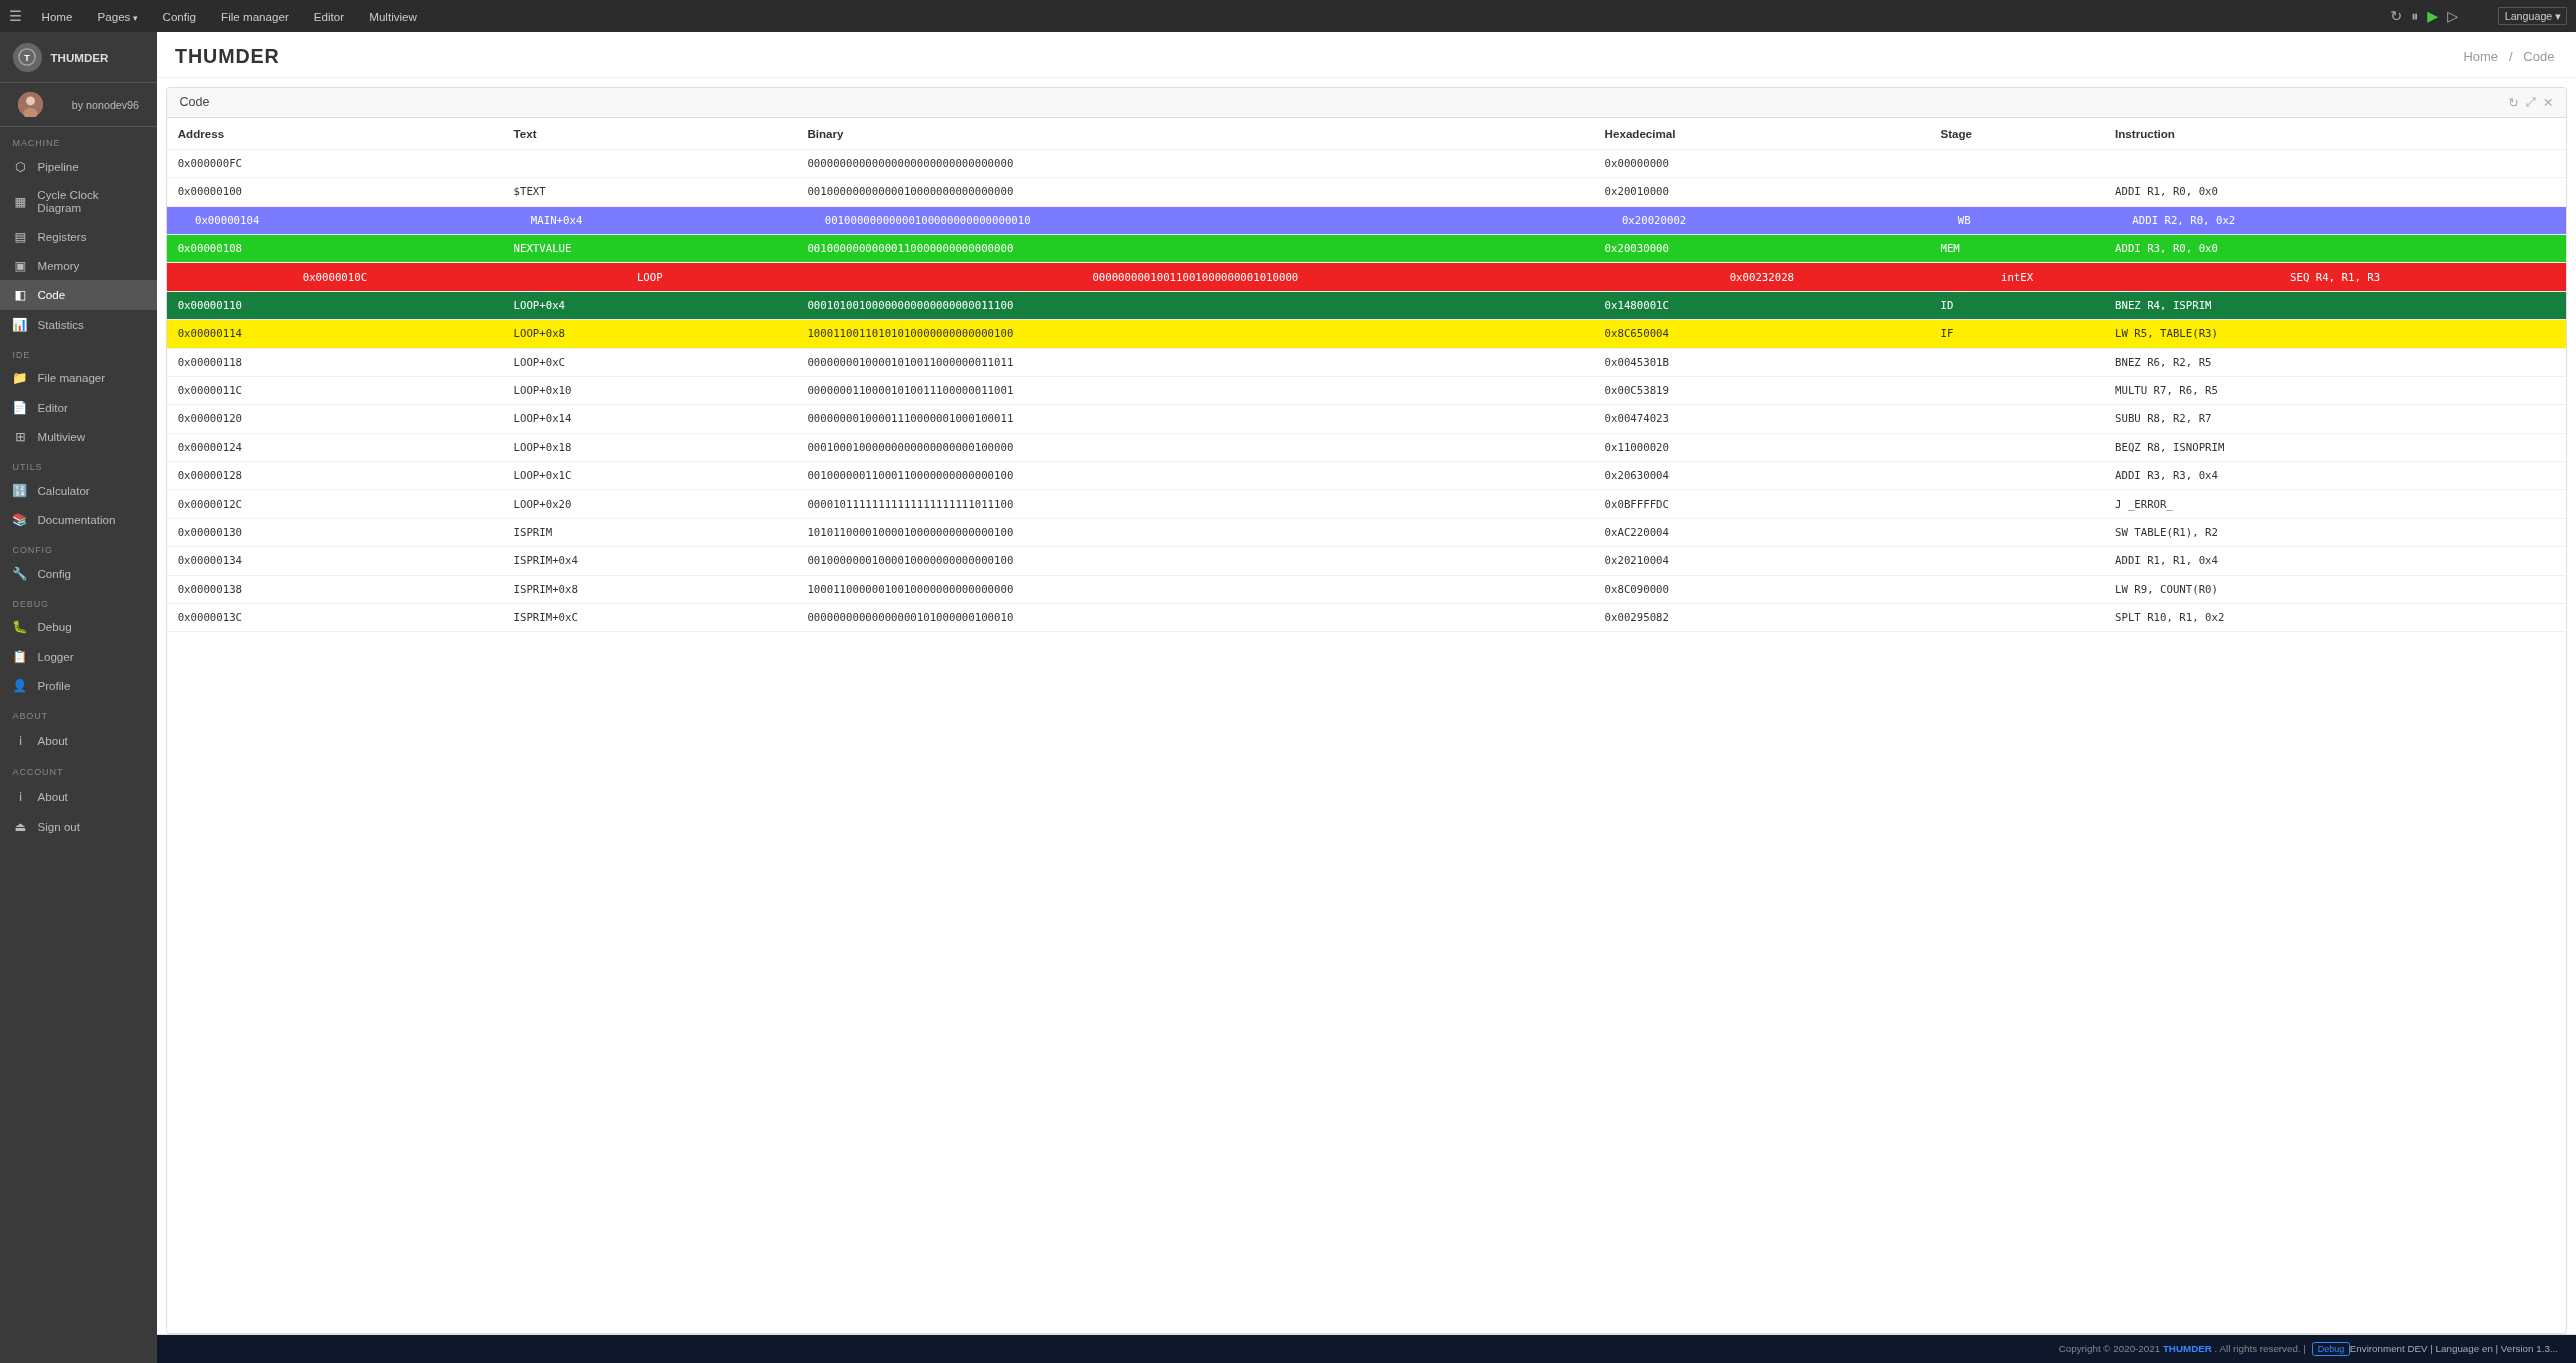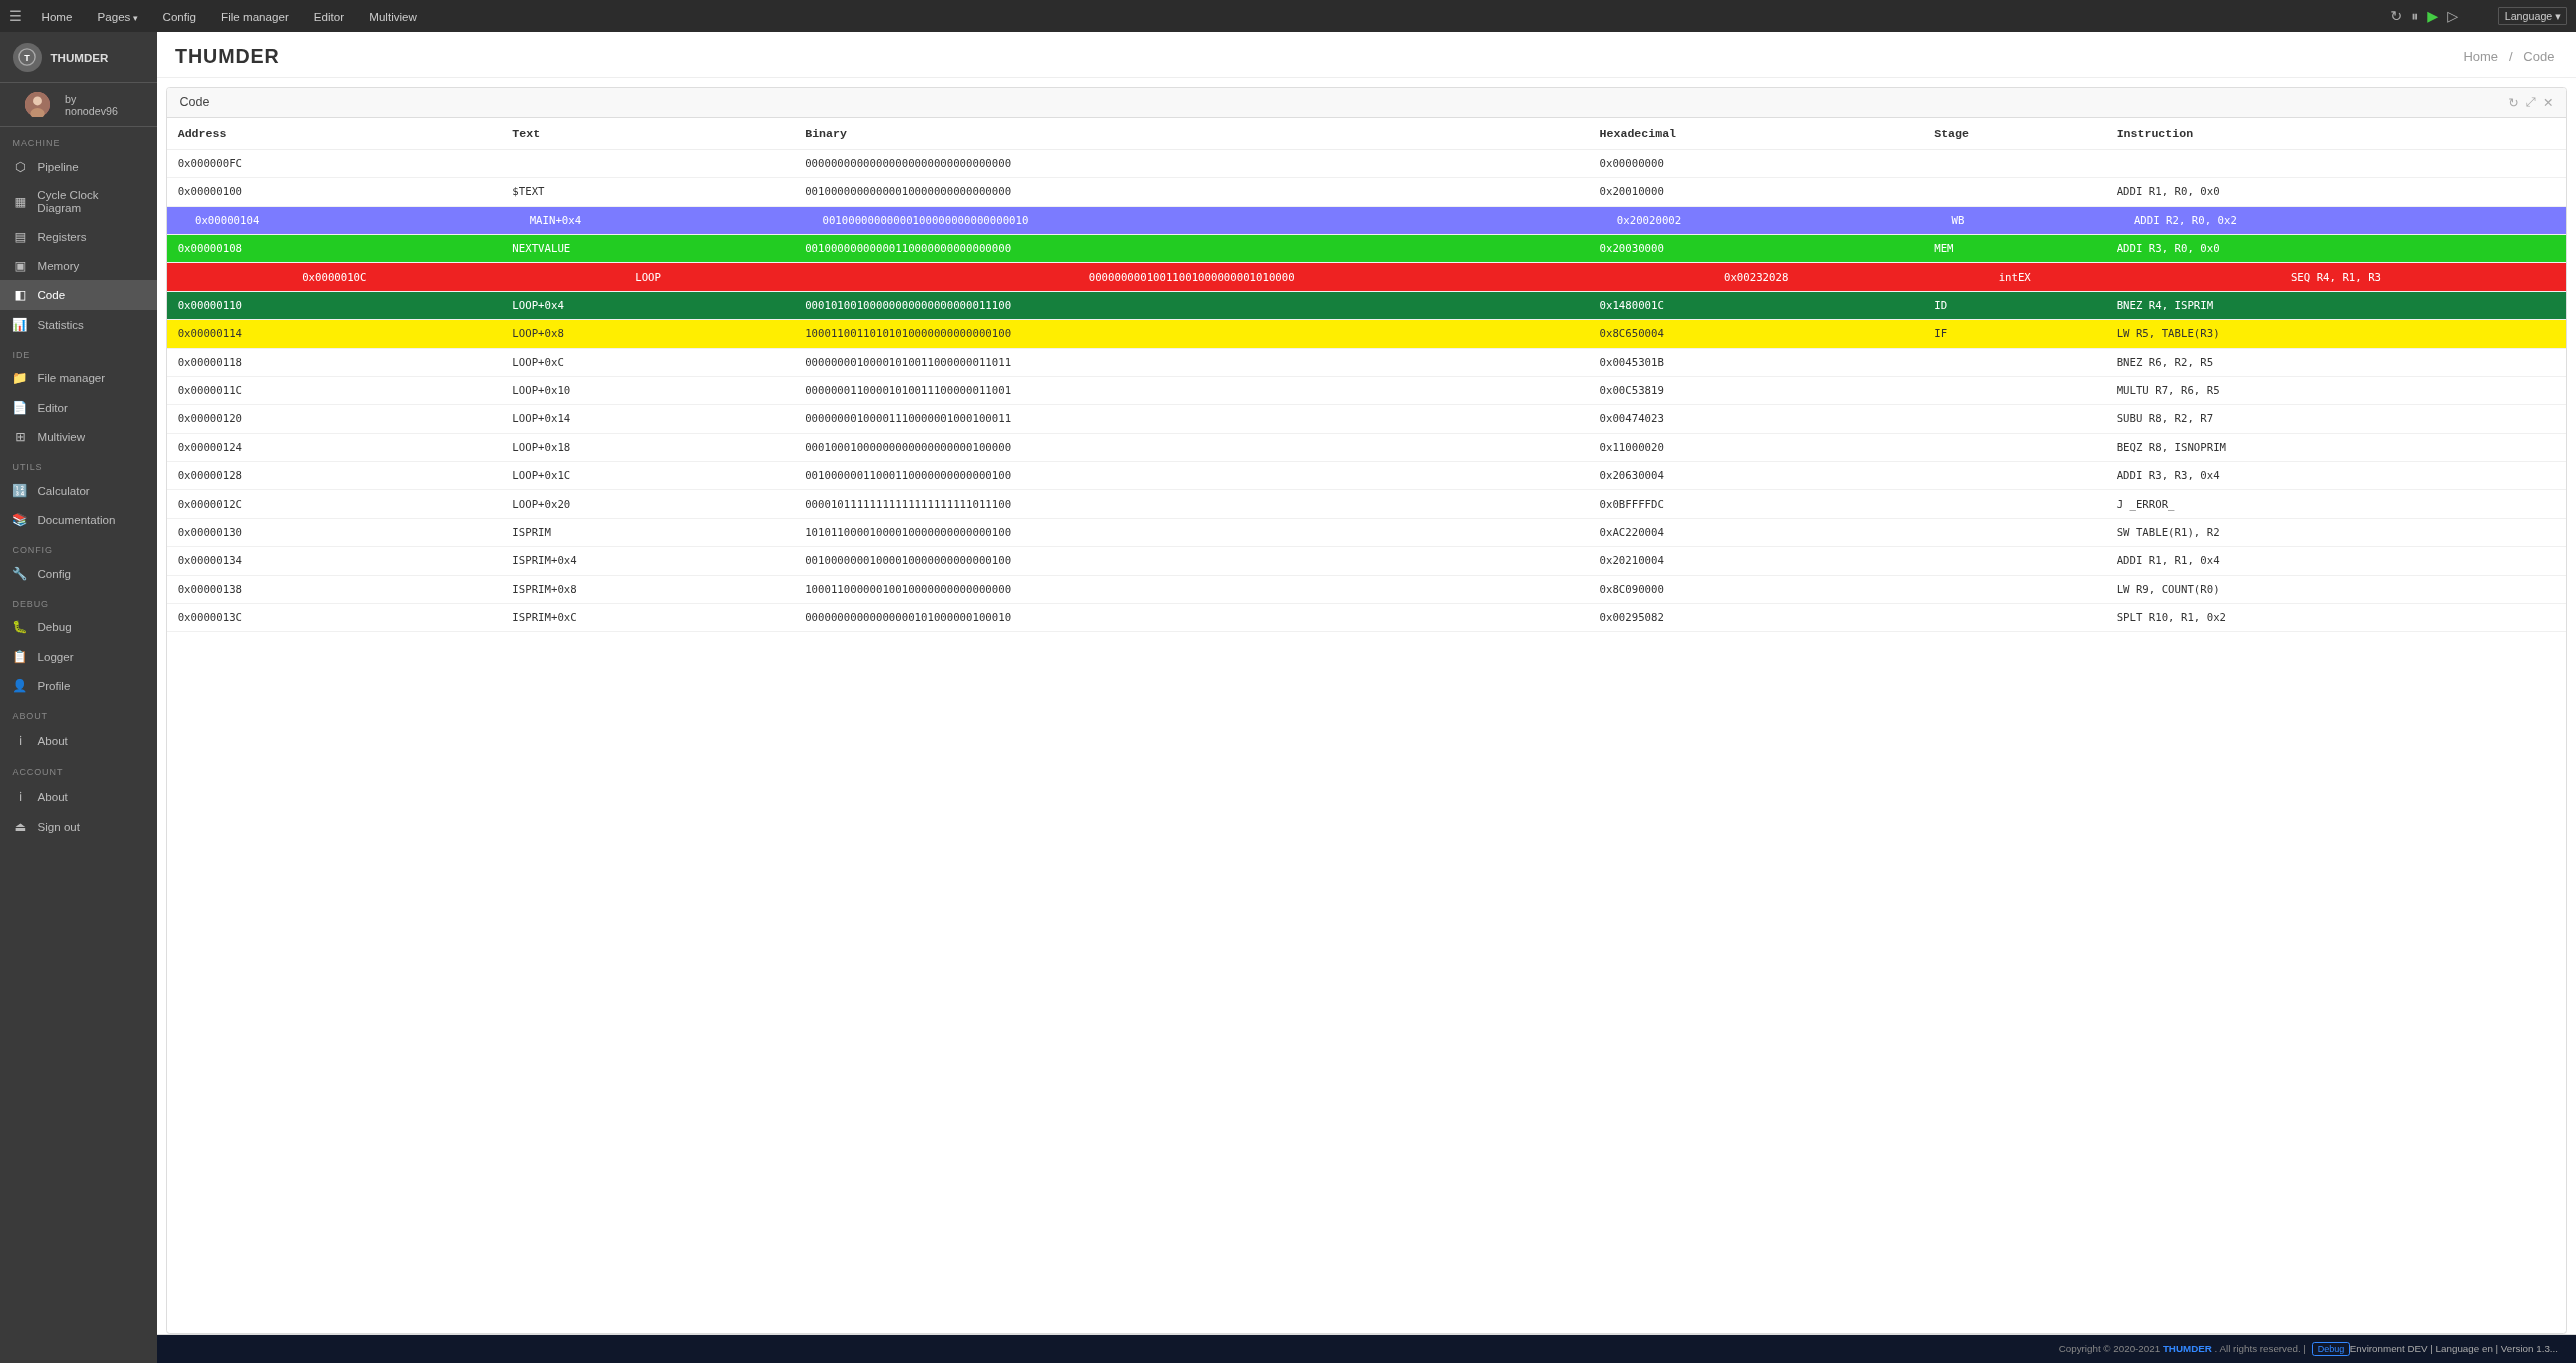--- a/index.html
+++ b/index.html
@@ -45,21 +45,21 @@
       border-bottom: 0.9px solid #555;
     }
     .sidebar-logo .logo-circle {
       width: 29px; height: 29px; border-radius: 50%;
       background: #666; display: flex; align-items: center; justify-content: center;
       font-weight: bold; font-size: 10.7px; color: #fff;
     }
     .sidebar-logo .logo-text { font-size: 11.6px; color: #ddd; font-weight: bold; }
     .sidebar-user {
       display: flex; align-items: center; gap: 15px;
-      padding: 9px 25px; border-bottom: 0.9px solid #555;
+      padding: 9px 18px; border-bottom: 0.9px solid #555; justify-content: space-between;
     }
     .sidebar-user .avatar {
       width: 25px; height: 25px; border-radius: 50%;
       background: linear-gradient(135deg, #e97, #a57); display: flex; align-items: center; justify-content: center; font-size: 9.8px; color: #fff;
     }
     .sidebar-user .username { font-size: 10.7px; color: #bbb; }
 
     .sidebar-section-label {
       font-size: 9px; text-transform: uppercase; letter-spacing: 0.9px;
       color: #888; padding: 10.7px 12.5px 3.6px 12.5px;
@@ -117,21 +117,20 @@
 
     
     .code-table-wrapper { overflow-y: auto; flex: 1; }
     .code-table { width: 100%; border-collapse: collapse; font-size: 10.7px; }
     .code-table thead th {
       position: sticky; top: 0; background: #fff;
       text-align: left; padding: 9px 10.7px;
       font-weight: bold; color: #333;
       border-bottom: 1.8px solid #eee;
       font-size: 11.6px;
-      font-family: Liberation Mono, monospace;
     }
     .code-table tbody tr { border-bottom: 0.9px solid #f0f0f0; }
     .code-table tbody td { padding: 7.2px 10.7px; color: #333; font-family: monospace; font-size: 10.7px; }
     .code-table tbody tr.row-blue { background: #7b7bff; color: #fff; }
     .code-table tbody tr.row-blue td { color: #fff; padding-left: 28px; }
     .code-table tbody tr.row-green { background: #22cc22; color: #fff; }
     .code-table tbody tr.row-green td { color: #fff; }
     .code-table tbody tr.row-red { background: #ee2222; color: #fff; text-align: center; }
     .code-table tbody tr.row-red td { color: #fff; }
     .code-table tbody tr.row-orange { background: #15803d; color: #fff; }

